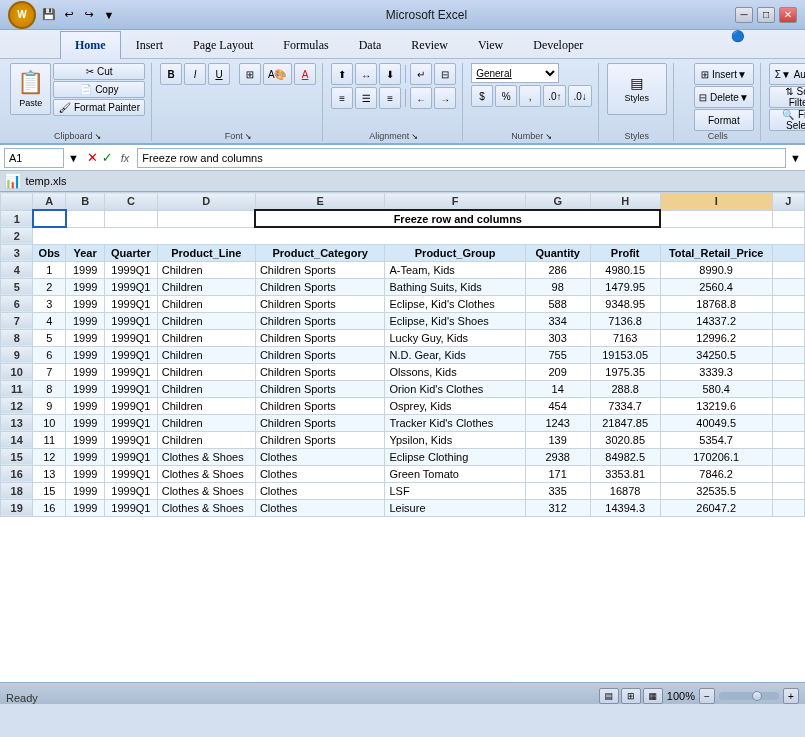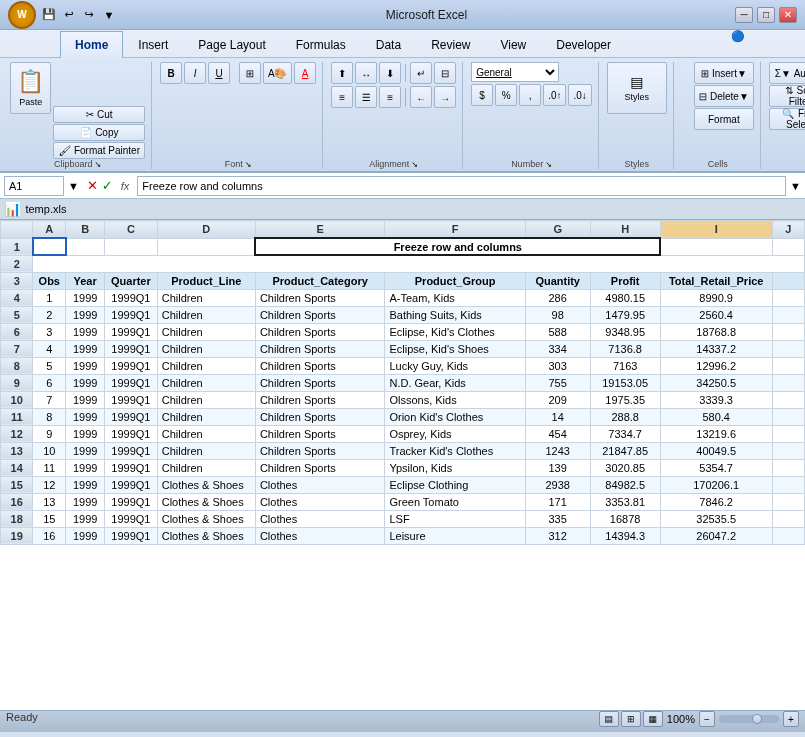--- a/index.html
+++ b/index.html
@@ -19,21 +19,21 @@
     .title-bar-center { font-size: 12px; color: #1a1a1a; font-weight: normal; }
     .title-bar-right { display: flex; gap: 4px; }
     .title-btn { width: 18px; height: 16px; background: linear-gradient(to bottom, #e8e8f0, #c0c8d8); border: 1px solid #8090a8; border-radius: 2px; display: flex; align-items: center; justify-content: center; font-size: 10px; cursor: pointer; }
     .quick-access { display: flex; gap: 2px; }
     .qa-btn { width: 18px; height: 18px; background: transparent; border: none; cursor: pointer; font-size: 11px; }
     .office-btn { width: 28px; height: 28px; background: radial-gradient(circle, #e8a000, #c07800); border-radius: 50%; border: 2px solid #a06000; display: flex; align-items: center; justify-content: center; cursor: pointer; }
 
     
     .ribbon { background: linear-gradient(to bottom, #e8eef8, #d0dcf0); border-bottom: 2px solid #8aaecc; }
     .ribbon-tabs { display: flex; padding: 0 60px; border-bottom: 1px solid #aabcd0; }
-    .ribbon-tab { padding: 6px 14px; font-size: 12px; cursor: pointer; border: 1px solid transparent; border-bottom: none; position: relative; top: 1px; }
+    .ribbon-tab { padding: 6px 14px; font-size: 12px; cursor: pointer; border: 1px solid transparent; border-bottom: none; position: relative; top: 1px; font-family: Liberation Serif, serif; }
     .ribbon-tab.active { background: linear-gradient(to bottom, #f0f4ff, #e0e8f8); border-color: #8aaecc; border-bottom-color: #e0e8f8; font-weight: bold; color: #003080; }
 
     .ribbon-content { display: flex; padding: 4px 4px 2px; gap: 2px; background: linear-gradient(to bottom, #dce8f8, #c8d8ec); }
     .ribbon-group { display: flex; flex-direction: column; border-right: 1px solid #aabcd0; padding: 0 6px; min-width: fit-content; }
     .ribbon-group-inner { display: flex; gap: 2px; align-items: flex-start; flex: 1; }
     .ribbon-group-label-row { display: flex; justify-content: center; align-items: center; gap: 2px; }
 
     .r-btn { background: linear-gradient(to bottom, #f0f4ff, #d8e4f4); border: 1px solid #a0b4cc; border-radius: 2px; padding: 2px 4px; cursor: pointer; font-size: 10px; display: flex; align-items: center; justify-content: center; min-width: 22px; height: 22px; }
     .r-btn-large { height: 52px; flex-direction: column; gap: 2px; padding: 4px 6px; font-size: 9px; }
 
@@ -62,31 +62,31 @@
     
     
     .freeze-title { background: #ffffff; font-weight: bold; text-align: center; font-size: 13px; }
     .header-row { background: #d4e8f8; font-weight: bold; }
     
     
     .data-row-even { background: #f0f8ff; }
     .data-row-odd { background: #ffffff; }
 
     
-    .status-bar { background: linear-gradient(to bottom, #c0cce0, #aabcd0); border-top: 1px solid #8aaecc; height: 22px; display: flex; align-items: flex-start; justify-content: space-between; padding: 0 6px; font-size: 11px; }
+    .status-bar { background: linear-gradient(to bottom, #c0cce0, #aabcd0); border-top: 1px solid #8aaecc; height: 22px; display: flex; align-items: flex-end; justify-content: space-between; padding: 0 6px; font-size: 11px; }
     .status-left { color: #333; }
     .status-right { display: flex; align-items: center; gap: 4px; }
     .zoom-btn { width: 16px; height: 16px; background: linear-gradient(to bottom, #e0e8f4, #c8d4e8); border: 1px solid #8090a8; border-radius: 2px; display: flex; align-items: center; justify-content: center; cursor: pointer; font-size: 10px; }
     .zoom-slider { width: 60px; height: 8px; background: #a0b4cc; border-radius: 4px; position: relative; }
     .zoom-thumb { width: 10px; height: 10px; background: linear-gradient(to bottom, #e0e8f4, #c0cce4); border: 1px solid #8090a8; border-radius: 50%; position: absolute; top: -1px; left: 55%; }
 
     .view-btns { display: flex; gap: 2px; }
     .view-btn { width: 20px; height: 16px; background: linear-gradient(to bottom, #e0e8f4, #c8d4e8); border: 1px solid #8090a8; border-radius: 2px; display: flex; align-items: center; justify-content: center; cursor: pointer; font-size: 9px; }
 
-    .ribbon-subgroup { display: flex; flex-direction: column; gap: 1px; margin-top: 44px; }
+    .ribbon-subgroup { display: flex; flex-direction: column; gap: 1px; }
 
     .separator { width: 1px; background: #a0b4cc; margin: 2px; }
 
     
     .scroll-area { height: 490px; overflow: hidden; }
 
     
     .selected-cell { outline: 2px solid #2060c0; outline-offset: -1px; }
 
     

